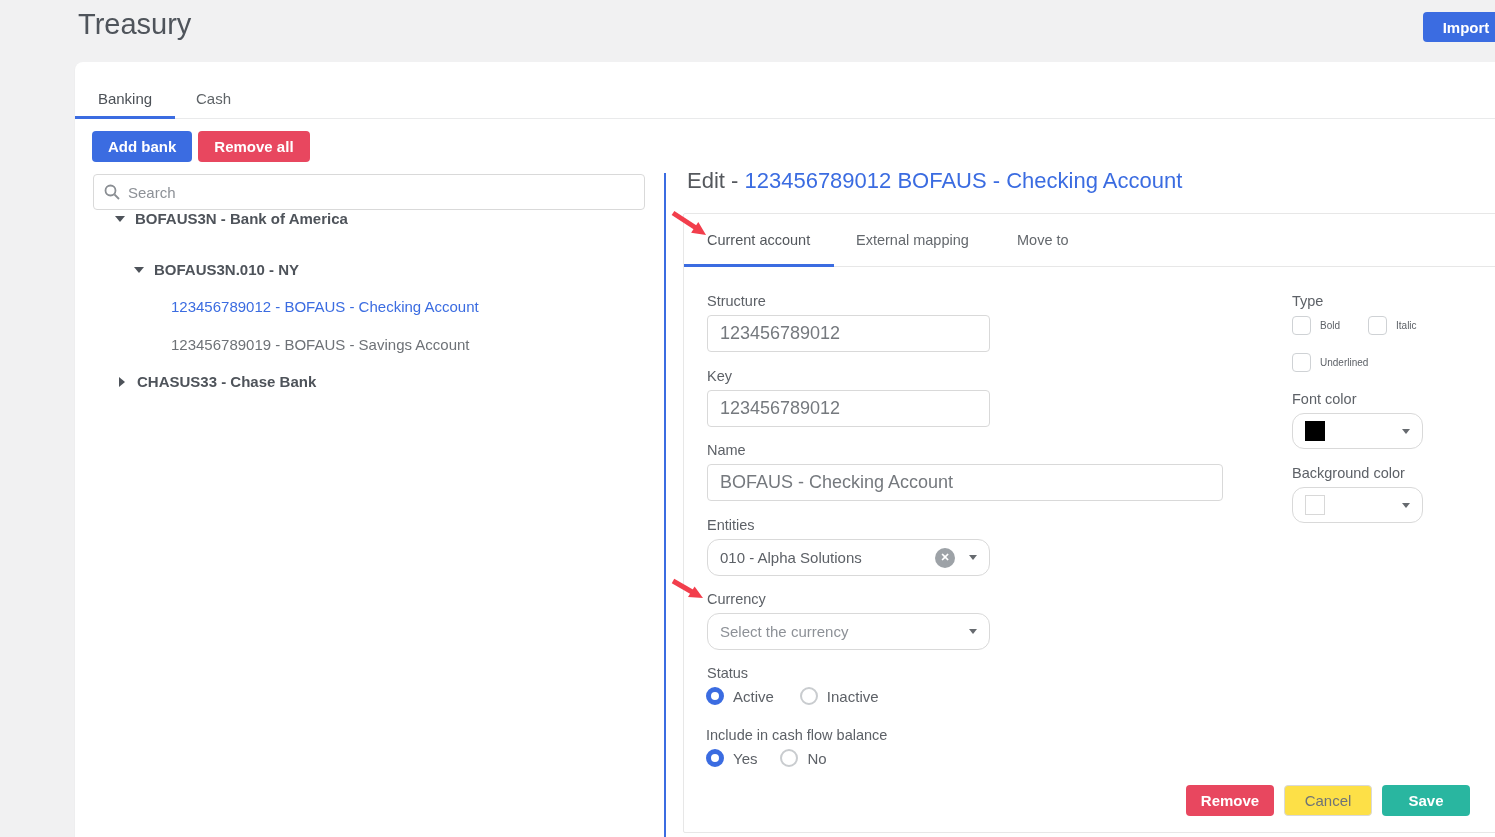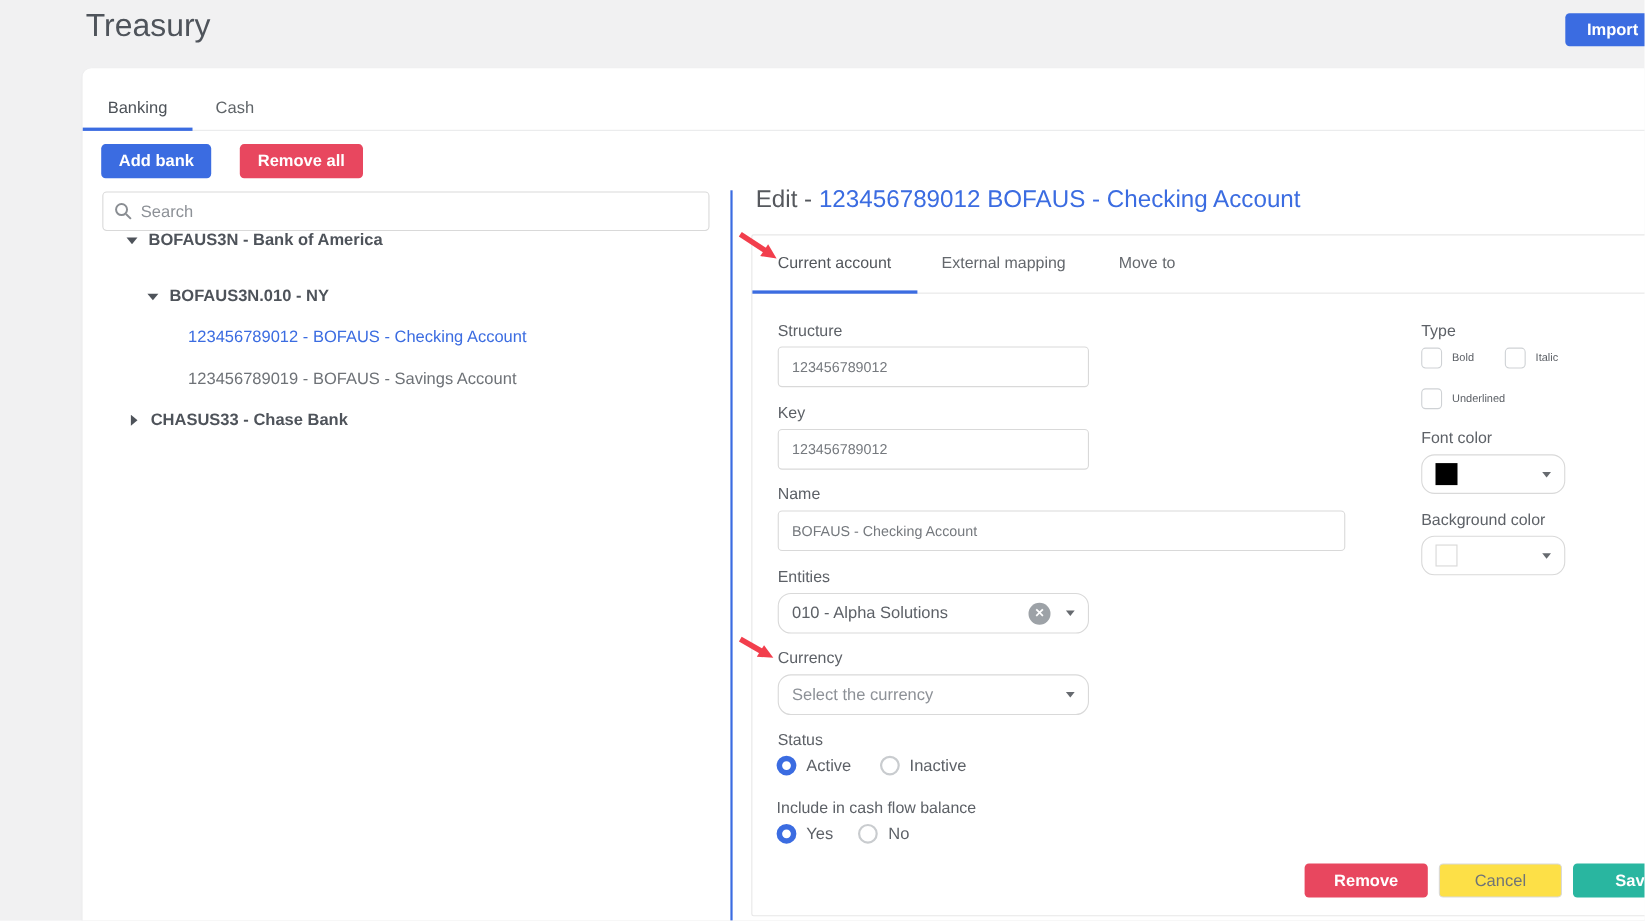--- a/index.html
+++ b/index.html
@@ -26,21 +26,21 @@
     overflow:hidden;
   }
   
   .main-tabs { position:relative; height:57px; border-bottom:1px solid #e9eaeb; }
   .main-tab { position:absolute; top:0; height:72px; display:flex; align-items:center; font-size:15px; color:#5f6468; cursor:pointer; }
   .main-tab.active { color:#4c5157; }
   .main-tab-banking { left:0; width:100px; justify-content:center; }
   .main-tab-cash { left:121px; }
   .main-tab-underline { position:absolute; left:0; bottom:-1px; width:100px; height:3px; background:#3b6ce1; }
   
-  .toolbar { position:absolute; left:17px; top:69px; display:flex; gap:26px; }
+  .toolbar { position:absolute; left:17px; top:69px; display:flex; gap:6px; }
   .btn { height:31px; padding:0 16px; border:none; border-radius:4px; color:#fff; font-size:15px; font-weight:700; cursor:pointer; font-family:inherit; }
   .btn-blue { background:#3b6ce1; }
   .btn-red { background:#e8475f; }
   .btn-teal { background:#29b6a0; }
   .btn-outline { background:#fde047; border:1px solid #d9d9d9; color:#6f7377; font-weight:400; }
   
   .search-box {
     position:absolute; left:18px; top:112px; width:552px; height:36px;
     border:1px solid #d9d9d9; border-radius:4px; background:#fff;
     display:flex; align-items:center; padding:0 10px;
@@ -65,21 +65,21 @@
     border:1px solid #e7e7e7; border-radius:2px; background:#fff;
   }
   .form-tabs { position:relative; height:53px; border-bottom:1px solid #e7e7e7; }
   .form-tab { position:absolute; top:0; height:52px; display:flex; align-items:center; font-size:14.5px; color:#64686d; cursor:pointer; }
   .form-tab.active { color:#53575c; }
   .ftab-0 { left:23px; } .ftab-1 { left:172px; } .ftab-2 { left:333px; }
   .form-tab-underline { position:absolute; left:0; bottom:-1px; width:150px; height:3px; background:#3b6ce1; }
   .flabel { position:absolute; font-size:14.5px; color:#5d6167; }
   .finput {
     position:absolute; height:37px; border:1px solid #d9d9d9; border-radius:4px; background:#fff;
-    display:flex; align-items:center; padding:0 12px; font-size:13px; color:#75797e; cursor:text;
+    display:flex; align-items:center; padding:0 12px; font-size:18px; color:#75797e; cursor:text;
   }
   .fselect {
     position:absolute; height:37px; border:1px solid #d9d9d9; border-radius:12px; background:#fff;
     display:flex; align-items:center; padding:0 12px; font-size:15px; color:#5d6167; cursor:pointer;
   }
   .placeholder { color:#8d9197; }
   .caret-select { width:0; height:0; border-left:4.5px solid transparent; border-right:4.5px solid transparent; border-top:5.5px solid #666a6f; }
   .clear-chip {
     width:20px; height:20px; border-radius:50%; background:#9da2a7; color:#fff;
     display:flex; align-items:center; justify-content:center; font-size:11px; font-weight:700; cursor:pointer;
@@ -91,21 +91,21 @@
   .radio-label { margin-left:9px; cursor:pointer; }
   .checkbox { width:19px; height:19px; border:1px solid #cfd2d5; border-radius:4px; background:#fff; cursor:pointer; flex:none; }
   .cb-row { position:absolute; display:flex; align-items:center; font-size:10px; color:#5d6167; }
   .cb-label { margin-left:9px; }
   
   .swatch { width:20px; height:20px; flex:none; }
   .swatch-black { background:#000; }
   .swatch-white { background:#fff; border:1px solid #d8d8d8; }
   
   .actions { position:absolute; left:502px; top:571px; display:flex; gap:10px; }
-  .actions .btn { width:112px; padding:4px; }
+  .actions .btn { width:88px; padding:4px; }
   
   .arrow { position:absolute; pointer-events:none; }
   .spacer { flex:1; }
 </style>
 </head>
 <body>
 
 <div class="page-title">Treasury</div>
 <button class="import-btn">Import</button>
 

